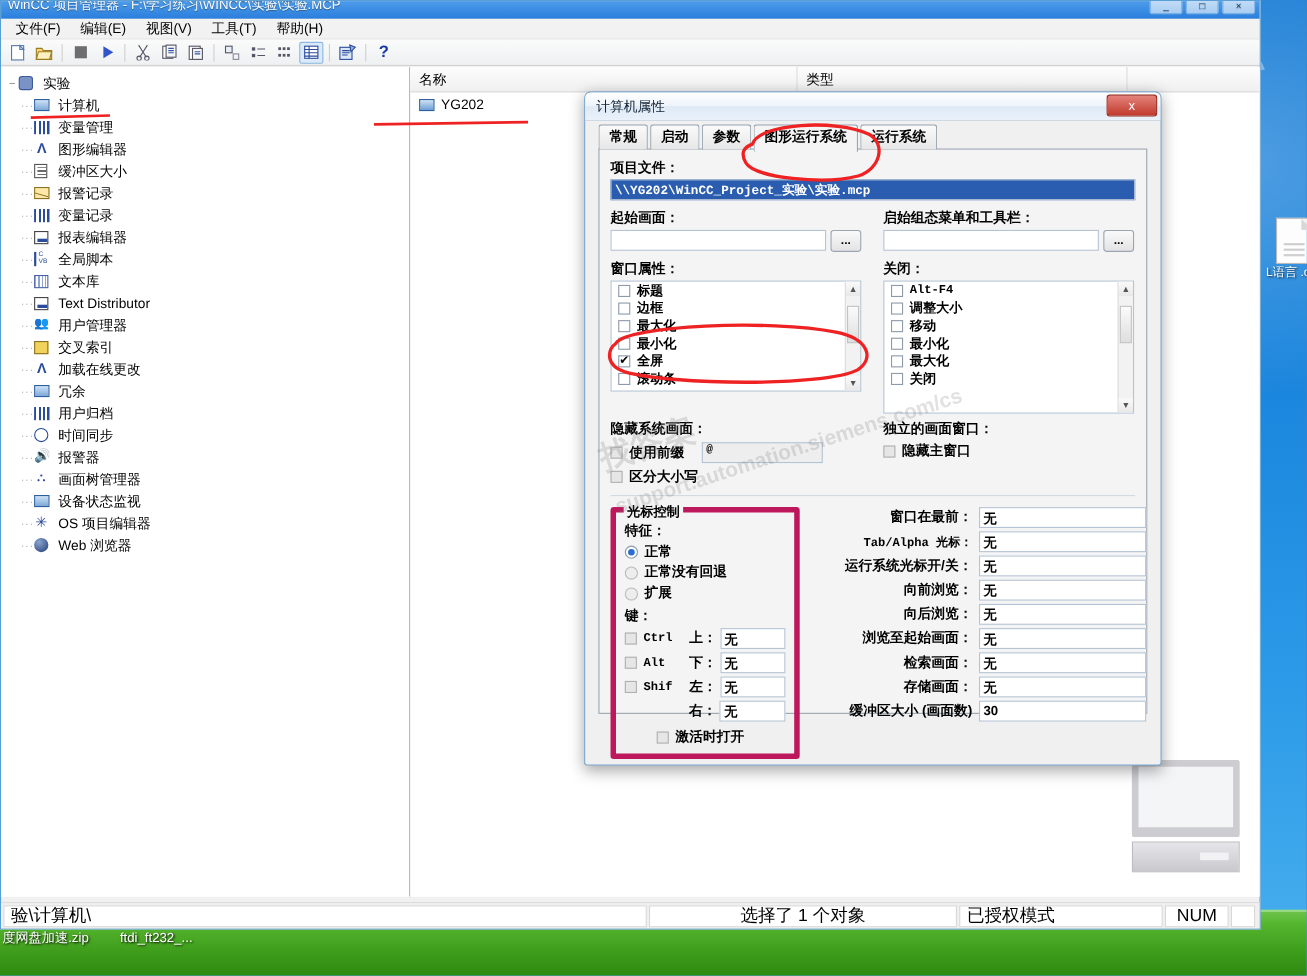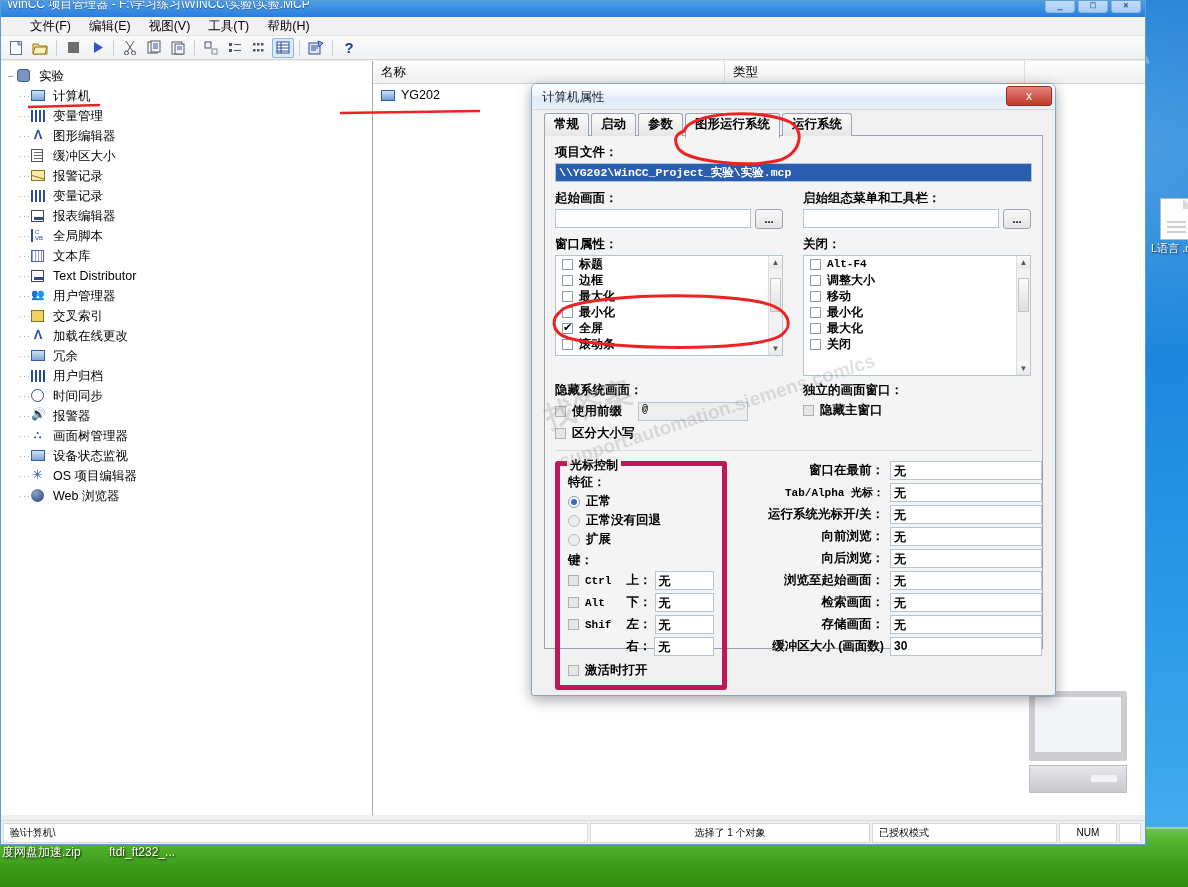--- a/index.html
+++ b/index.html
@@ -40,21 +40,21 @@
   #titlebar { height:16px; background:linear-gradient(180deg,#4d9bea,#2a7fdc);
     color:#fff; font-size:12px; padding:0 4px; line-height:13px; position:relative;
     overflow:hidden; text-shadow:0 1px 1px rgba(0,0,0,.4); }
   #title-text { position:absolute; left:6px; top:-3px; white-space:nowrap; }
   .wbtns { position:absolute; right:4px; top:-8px; display:flex; gap:3px; }
   .wbtn { width:30px; height:20px; border:1px solid #87b9e8; border-radius:3px;
     background:linear-gradient(180deg,#cfe4fa,#a9cdf2); display:flex;
     align-items:flex-end; justify-content:center; color:#10406e; font-size:9px; }
 
   #menubar { height:19px; background:#f2f2f2; border-bottom:1px solid #e2e2e2;
-    display:flex; align-items:center; padding-left:20px; }
+    display:flex; align-items:center; padding-left:4px; }
   .menu-item { padding:2px 9px; font-size:12.5px; color:#000; }
 
   #toolbar { height:24px; background:linear-gradient(180deg,#fbfbfb,#eef0f2);
     border-bottom:1px solid #d3d3d3; display:flex; align-items:center; padding-left:4px; gap:2px; }
   .tb { width:22px; height:20px; display:flex; align-items:center; justify-content:center; }
   .tb.active { border:1px solid #8bb7e0; background:#dbeaf8; border-radius:2px; }
   .tb-sep { width:1px; height:16px; background:#cfcfcf; margin:0 3px; }
 
   
   #body { position:absolute; top:60px; left:0; right:0; bottom:29px; display:flex; background:#fff; }
@@ -100,21 +100,21 @@
   #pcgraphic .screen { height:70px; background:#f4f5f7; border:6px solid #cdcdd1;
     border-bottom-width:9px; border-radius:2px; }
   #pcgraphic .base { height:28px; margin-top:4px; background:linear-gradient(180deg,#e6e6ea,#c8c8cd);
     border:1px solid #bcbcc2; position:relative; }
   #pcgraphic .base:after { content:""; position:absolute; right:9px; top:9px; width:26px; height:7px;
     background:#f2f2f4; }
 
   
   #statusbar { position:absolute; left:0; right:0; bottom:0; height:24px;
     background:#f0f0f0; border-top:1px solid #dcdcdc; display:flex; align-items:center;
-    font-size:10px; padding:1px 2px; }
+    font-size:16px; padding:1px 2px; }
   .sb { height:20px; border:1px solid #d8d8d8; background:#fff; display:flex;
     align-items:center; padding:0 6px; margin-right:2px; }
 
   
   #dialog { position:absolute; left:531px; top:83px; width:525px; height:613px;
     background:#f0f0f0; border:1px solid #7ba7cf; border-radius:6px 6px 3px 3px;
     box-shadow:0 4px 14px rgba(0,0,0,.35); }
   #dlg-title { height:26px; position:relative;
     background:linear-gradient(180deg,#ffffff 0%,#eef4fb 48%,#dfeaf6 52%,#e9f1fa 100%);
     border-radius:5px 5px 0 0; border-bottom:1px solid #cfd9e4; }
@@ -662,21 +662,21 @@
             <span style="font-family:'Liberation Mono',monospace; font-size:11px; width:40px;">Shif</span>
             <span class="lbl" style="width:30px; text-align:right;">左：</span>
             <div class="txt" style="width:62px; margin-left:3px;">无</div>
           </div>
           <div style="display:flex; align-items:center; margin-top:3px;">
             <span style="width:57px;"></span>
             <span class="lbl" style="width:30px; text-align:right;">右：</span>
             <div class="txt" style="width:62px; margin-left:3px;">无</div>
           </div>
 
-          <div style="display:flex; align-items:center; margin-top:6px;">
+          <div style="display:flex; align-items:center; margin-top:6px;margin-left:29px;">
             <span class="cb gray"></span>
             <span class="lbl">激活时打开</span>
           </div>
         </div>
 
         <div style="flex:1;">
           <div class="fieldrow">
             <span class="fl" style="width:145px;">窗口在最前：</span>
             <div class="txt" style="width:152px;">无</div>
           </div>

